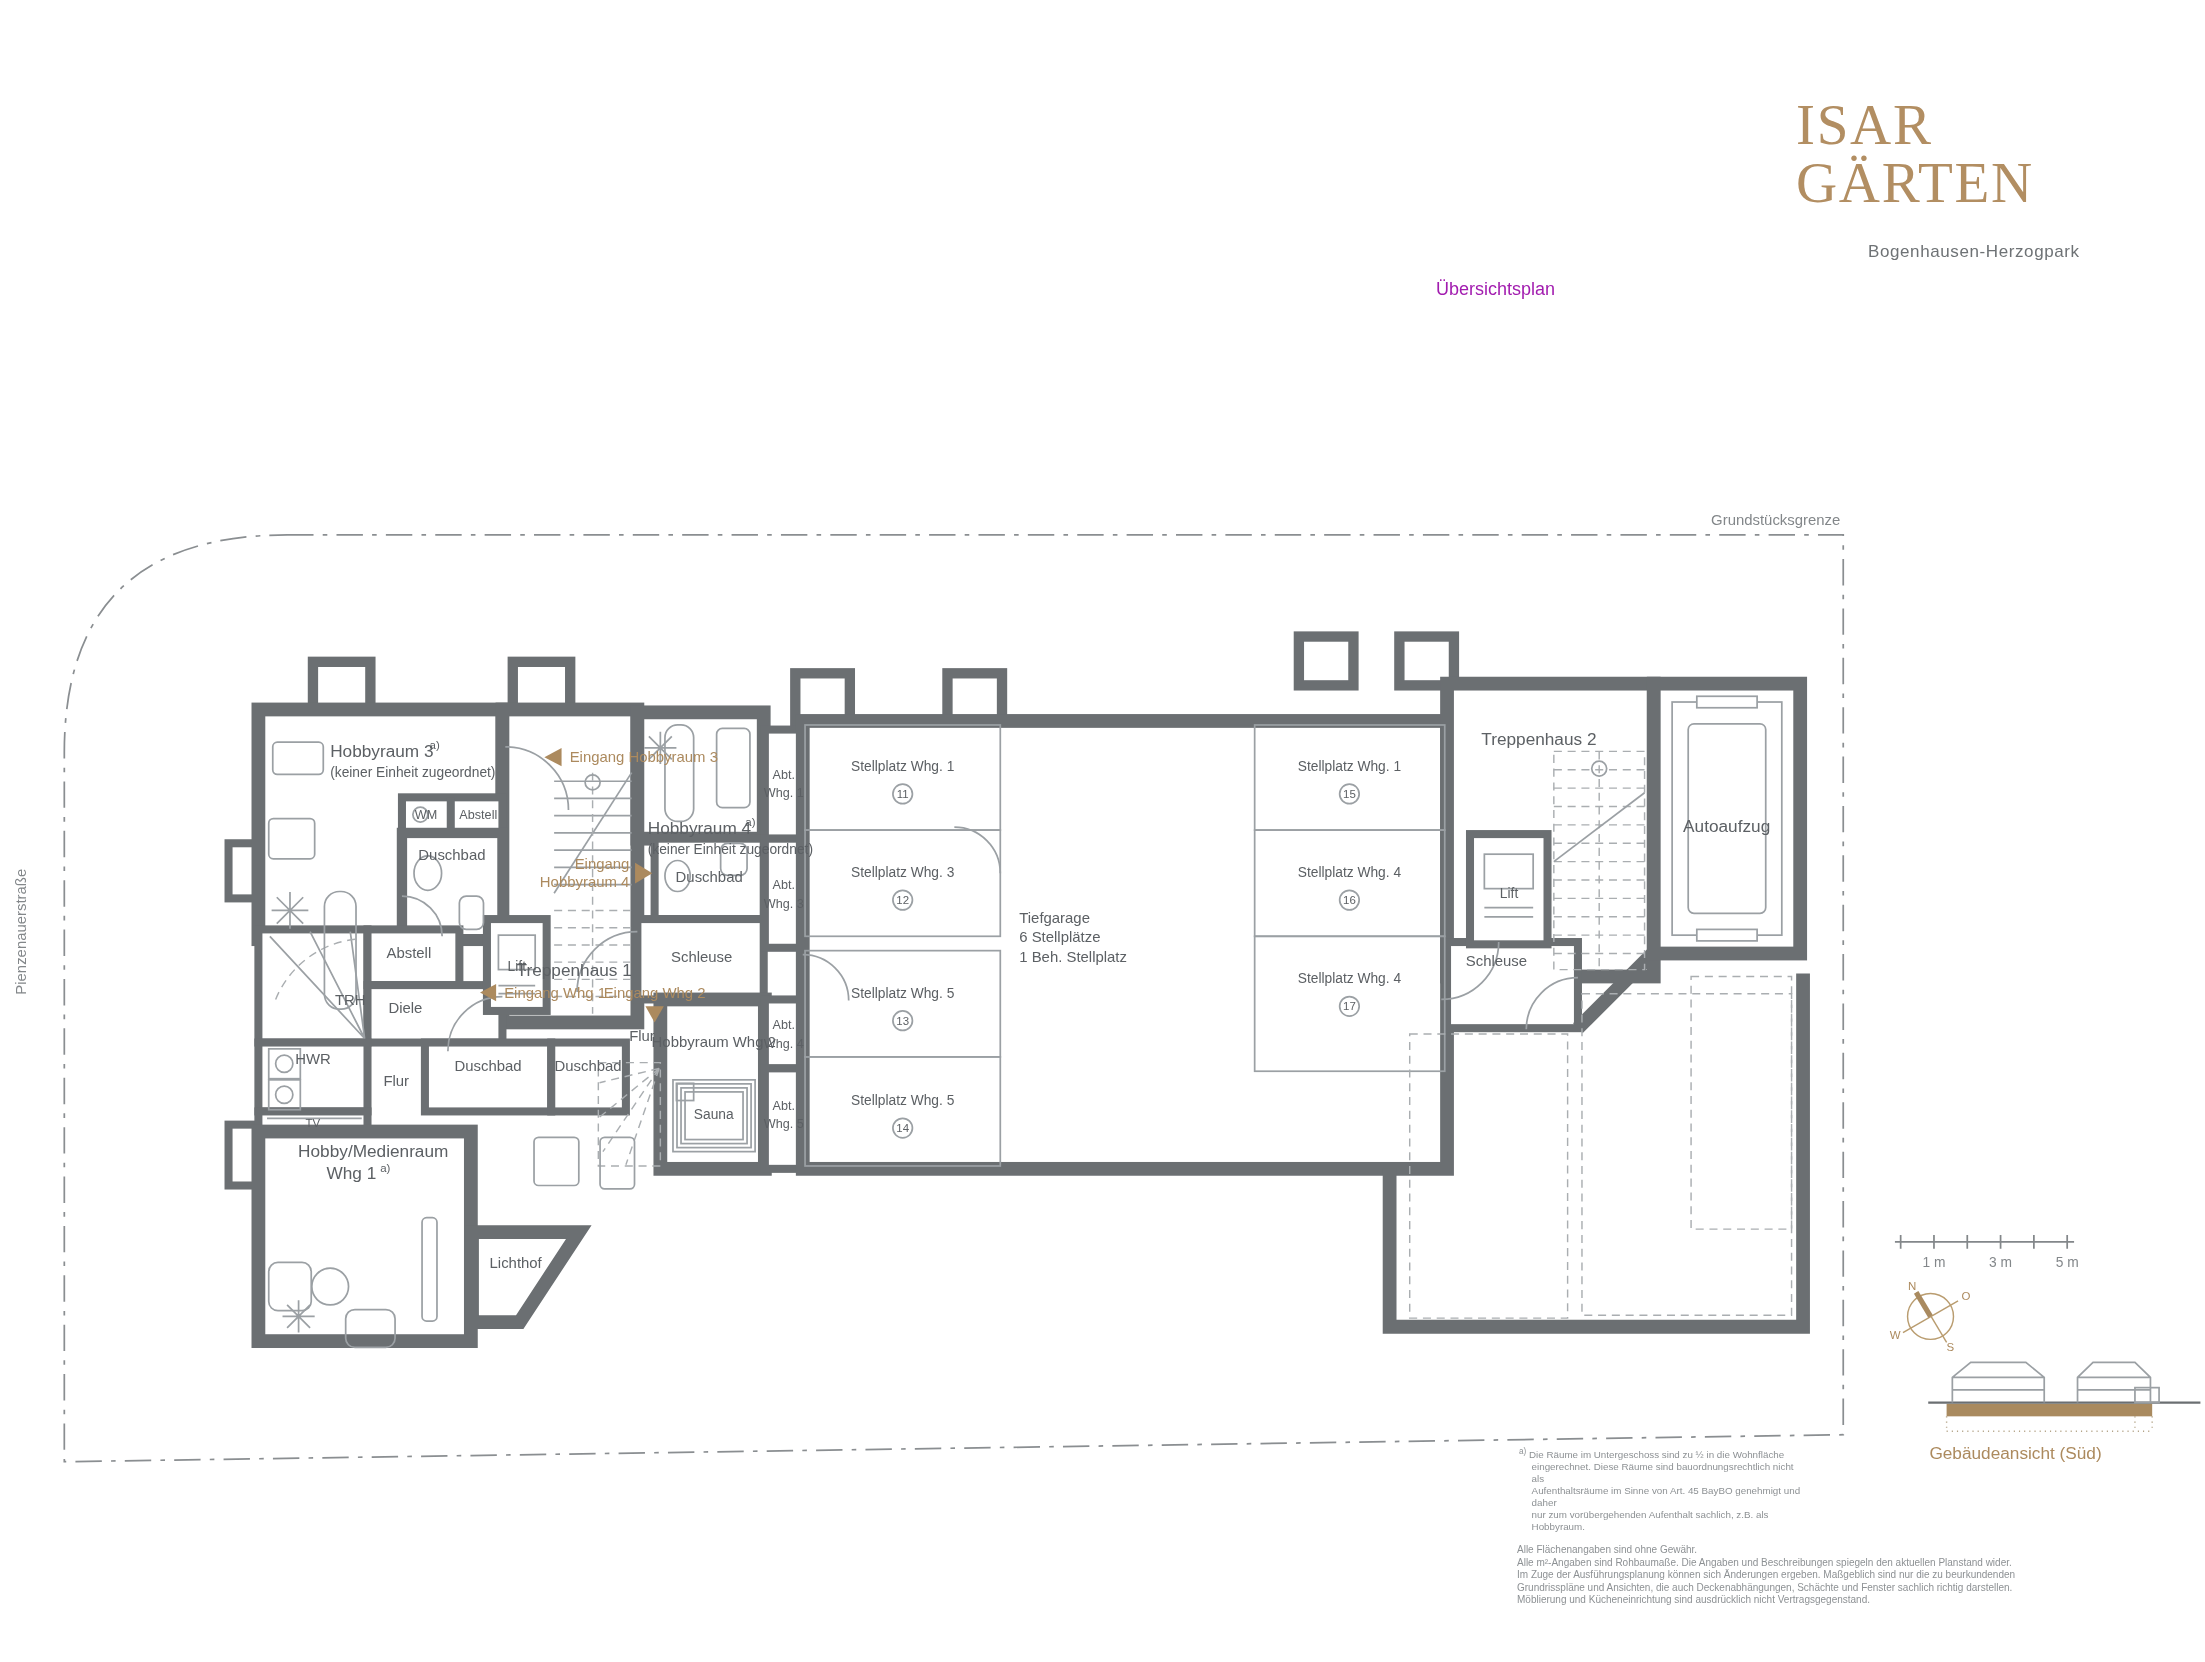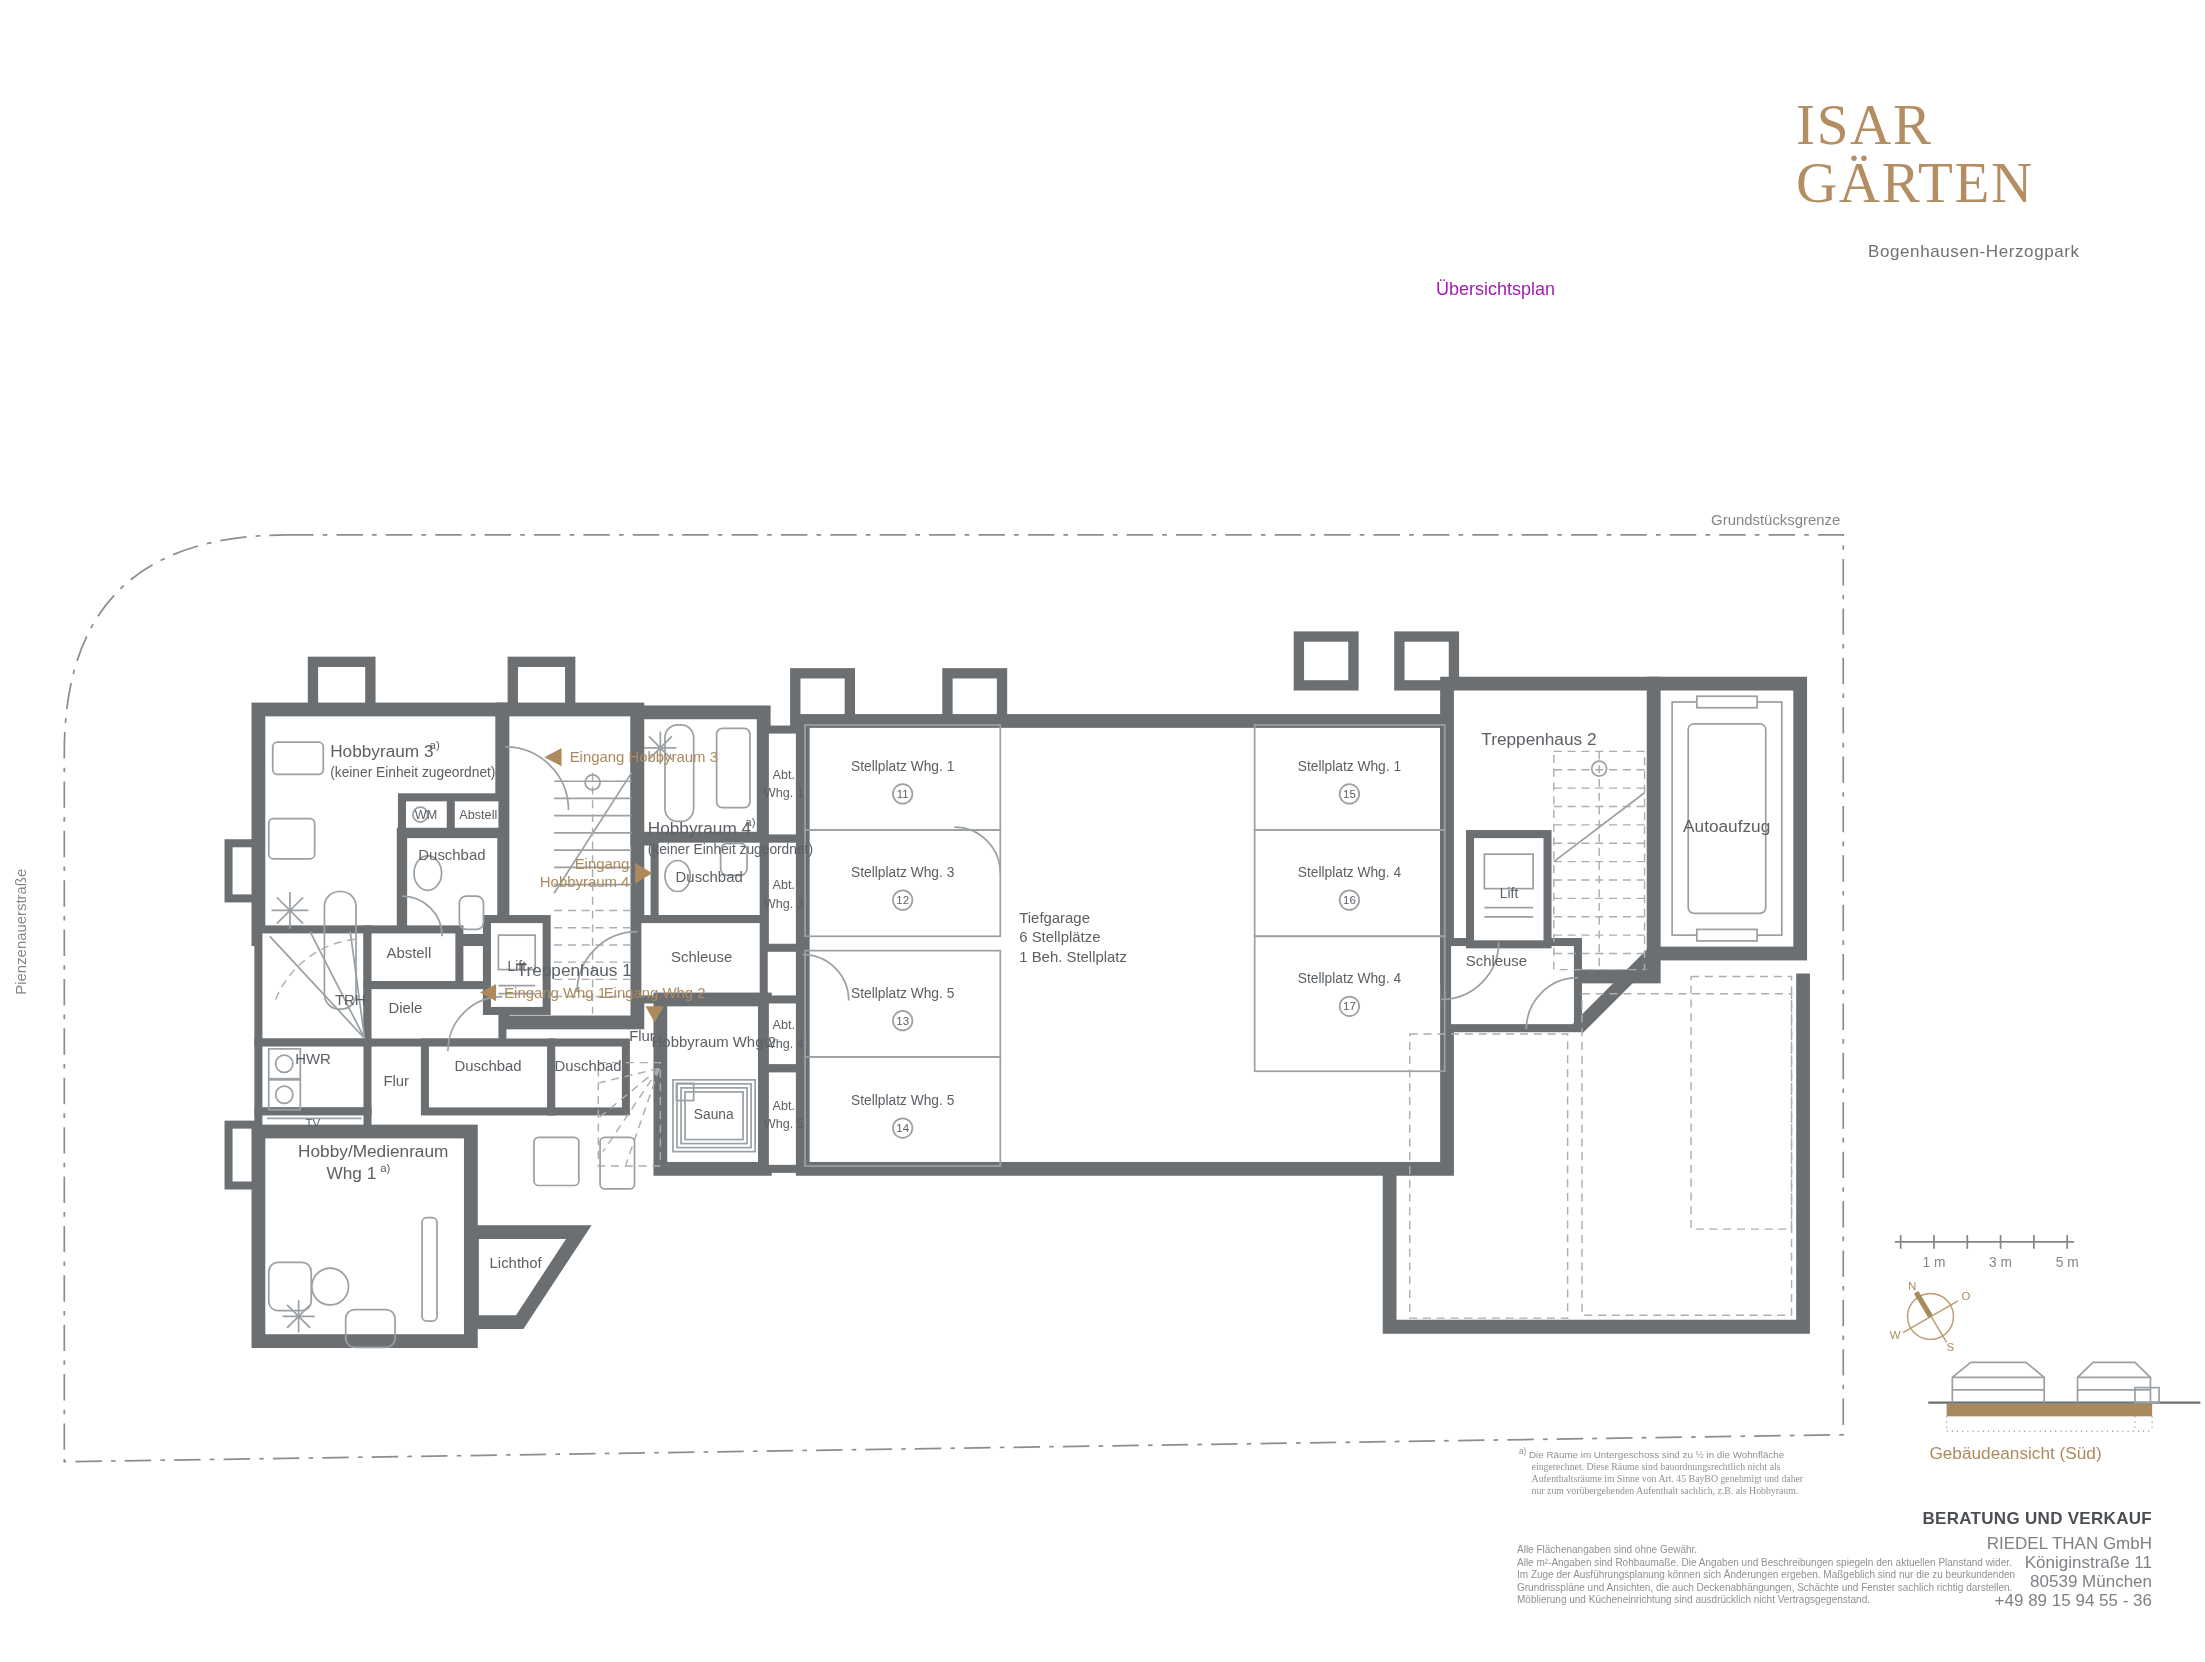--- a/index.html
+++ b/index.html
@@ -8,21 +8,21 @@
   .abs{position:absolute;}
   
   .logo{left:1796px;top:96px;font-family:"Liberation Serif",serif;font-size:57px;
         line-height:58px;letter-spacing:1.7px;color:#b28e62;}
   .logo-sub{left:1868px;top:242px;font-size:17px;letter-spacing:0.6px;color:#6e7275;}
   .eyebrow{left:1436px;top:279px;font-size:18px;color:#a21caf;}
   .big-title{left:1516px;top:319px;font-size:48px;line-height:60px;letter-spacing:0.6px;
              color:#b18e60;font-weight:300;}
   
   .footnote{left:1519px;top:1446px;width:287px;font-size:9.8px;line-height:12px;color:#8d9194;}
-  .footnote .ind{padding-left:12.6px;font-family:Liberation Serif, serif;}
+  .footnote .ind{padding-left:12.6px;}
   .disclaimer{left:1517px;top:1544px;width:643px;font-size:10px;line-height:12.6px;color:#8d9194;}
   .contact{right:53px;top:1509px;text-align:right;}
   .contact .h{font-size:17px;font-weight:bold;color:#4b4f53;margin-bottom:5.2px;letter-spacing:0.3px;}
   .contact .l{font-size:17px;color:#7e8286;line-height:19px;}
   
   svg text{font-family:"Liberation Sans",sans-serif;}
   .t{fill:#5c6064;font-size:30px;text-anchor:middle;}
   .t26{font-size:26px;} .t24{font-size:24px;} .t22{font-size:22px;} .t20{font-size:20px;}
   .st{text-anchor:start;} .en{text-anchor:end;}
   .tb{fill:#ac8a5e;} .tg{fill:#83878a;}
@@ -338,22 +338,15 @@
   </div>
 
   <div class="abs disclaimer">
     <div>Alle Flächenangaben sind ohne Gewähr.</div>
     <div>Alle m²-Angaben sind Rohbaumaße. Die Angaben und Beschreibungen spiegeln den aktuellen Planstand wider.</div>
     <div>Im Zuge der Ausführungsplanung können sich Änderungen ergeben. Maßgeblich sind nur die zu beurkundenden</div>
     <div>Grundrisspläne und Ansichten, die auch Deckenabhängungen, Schächte und Fenster sachlich richtig darstellen.</div>
     <div>Möblierung und Kücheneinrichtung sind ausdrücklich nicht Vertragsgegenstand.</div>
   </div>
 
-  <div class="abs contact">
-    <div class="h">BERATUNG UND VERKAUF</div>
-    <div class="l">RIEDEL THAN GmbH</div>
-    <div class="l">Königinstraße 11</div>
-    <div class="l">80539 München</div>
-    <div class="l">+49 89 15 94 55 - 36</div>
-  </div>
 
 </div>
 
 
 </body></html>

